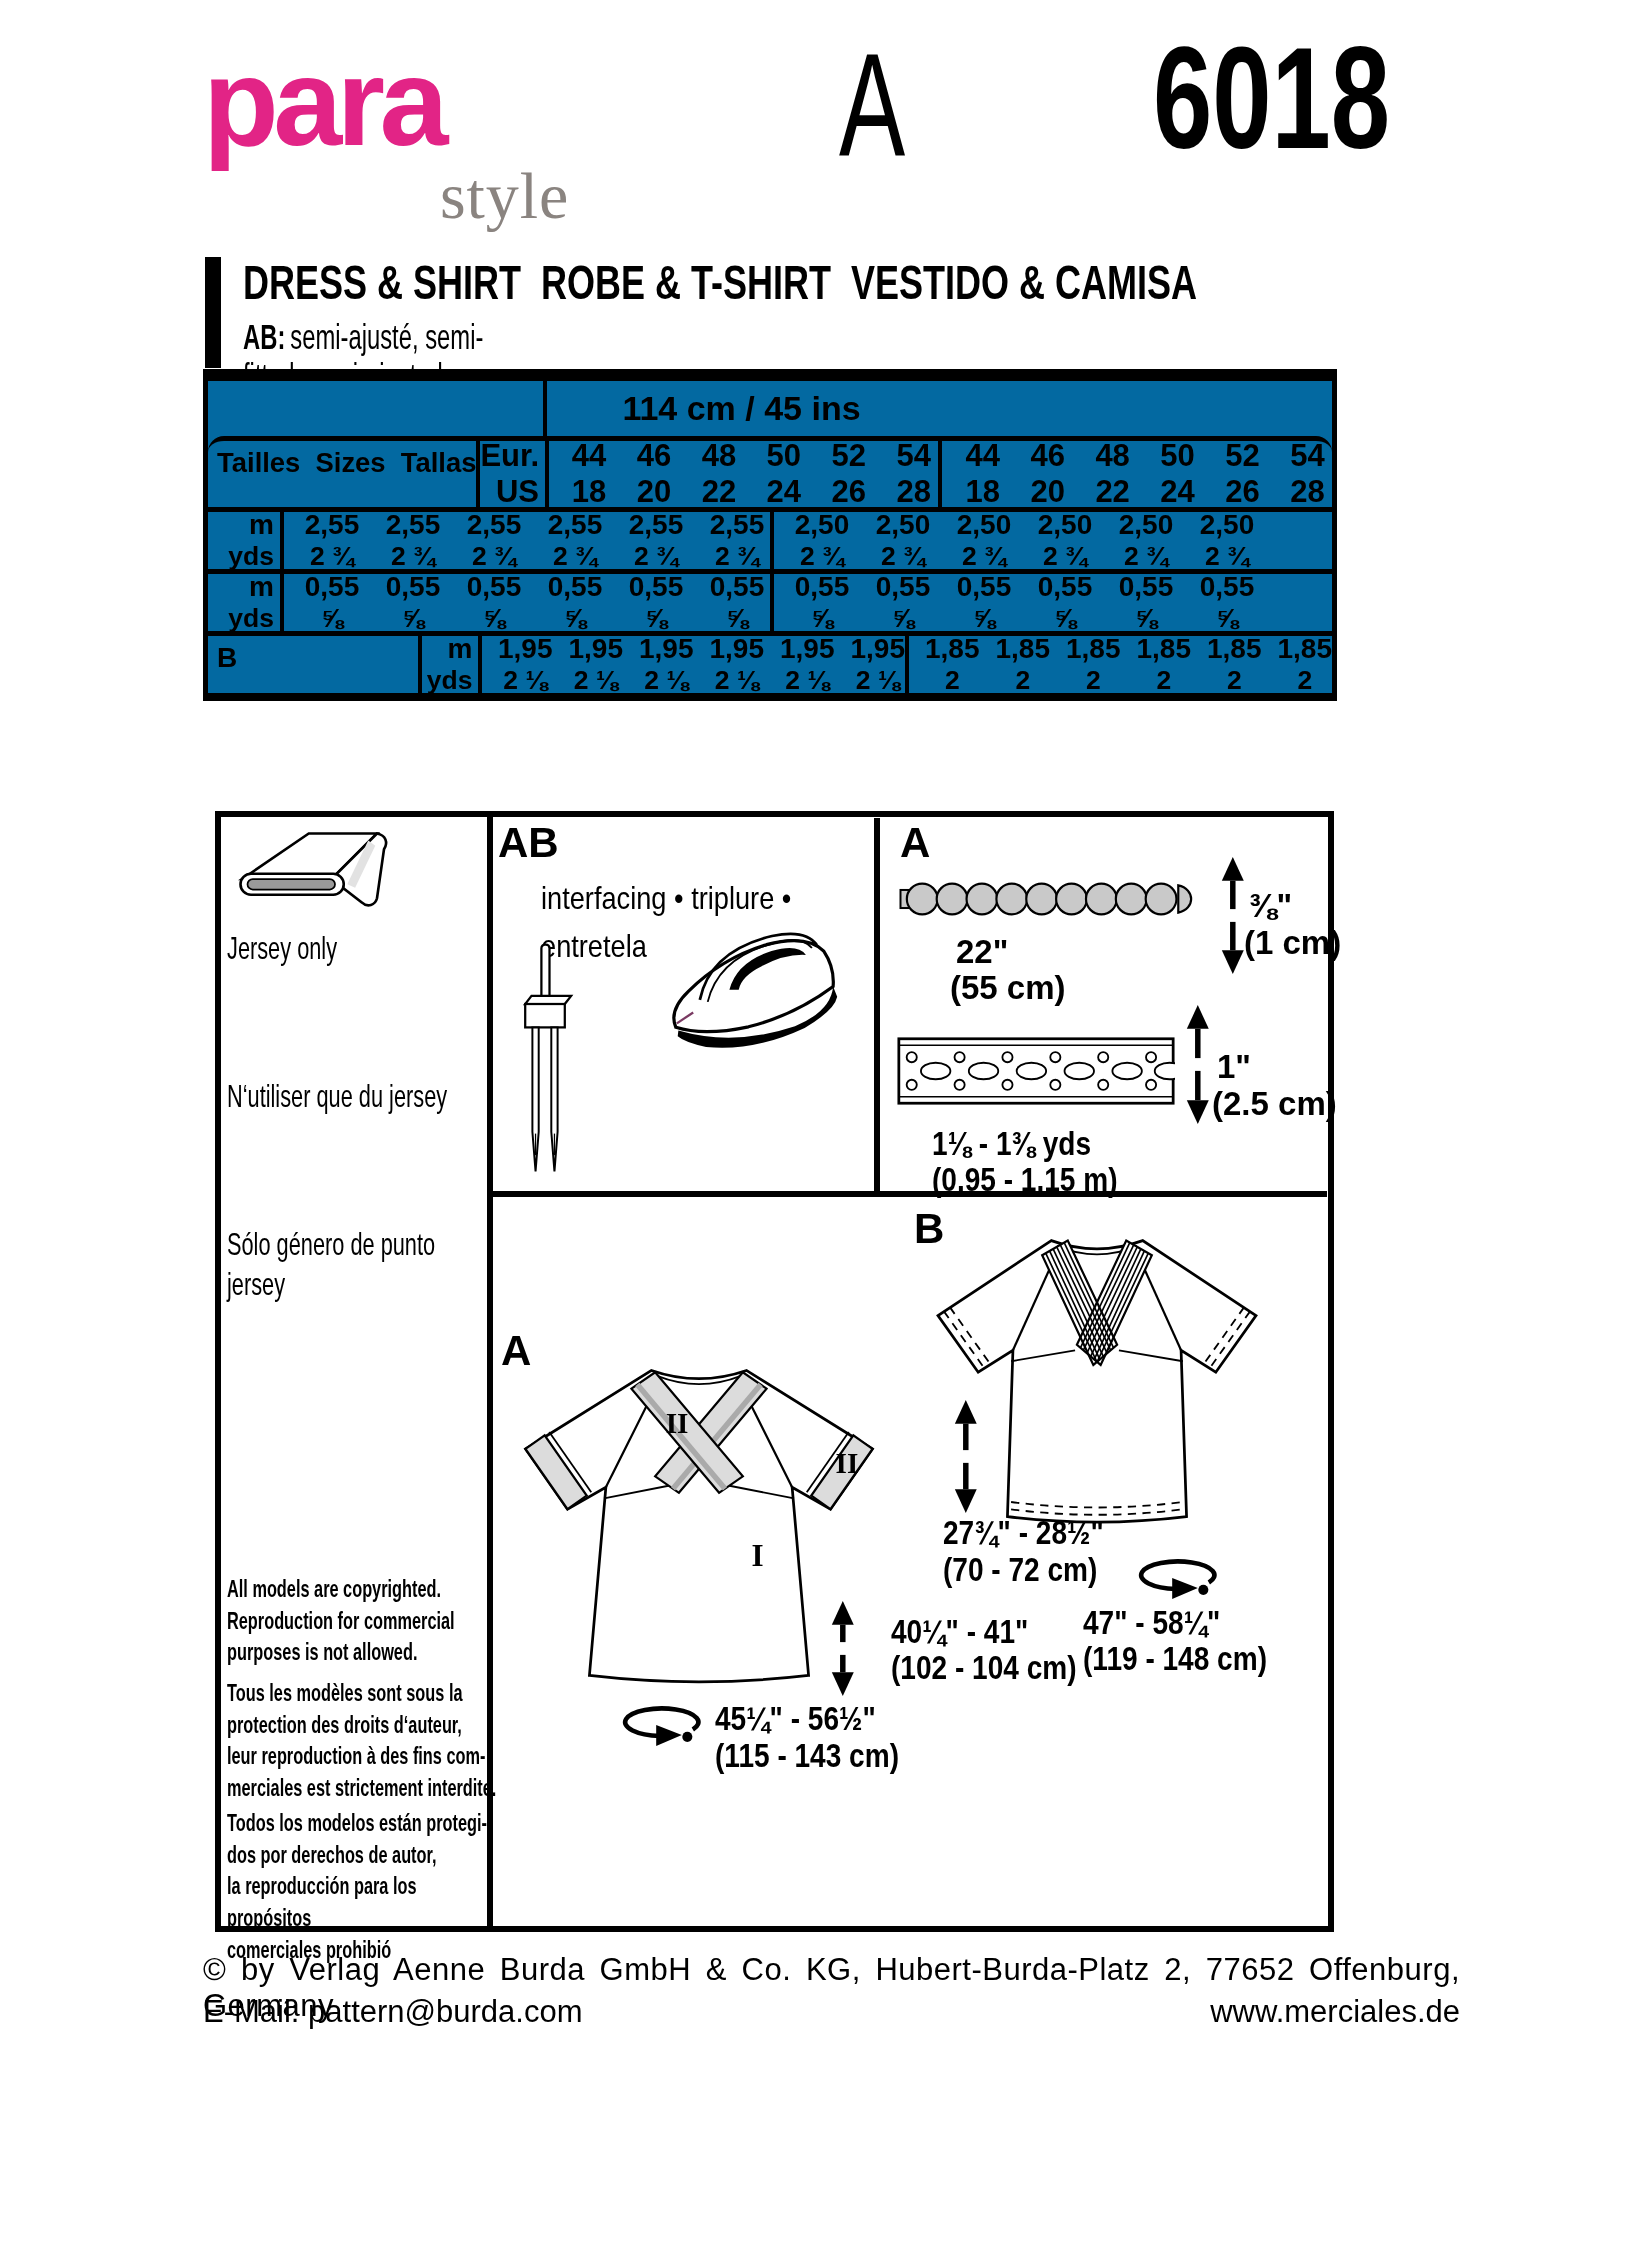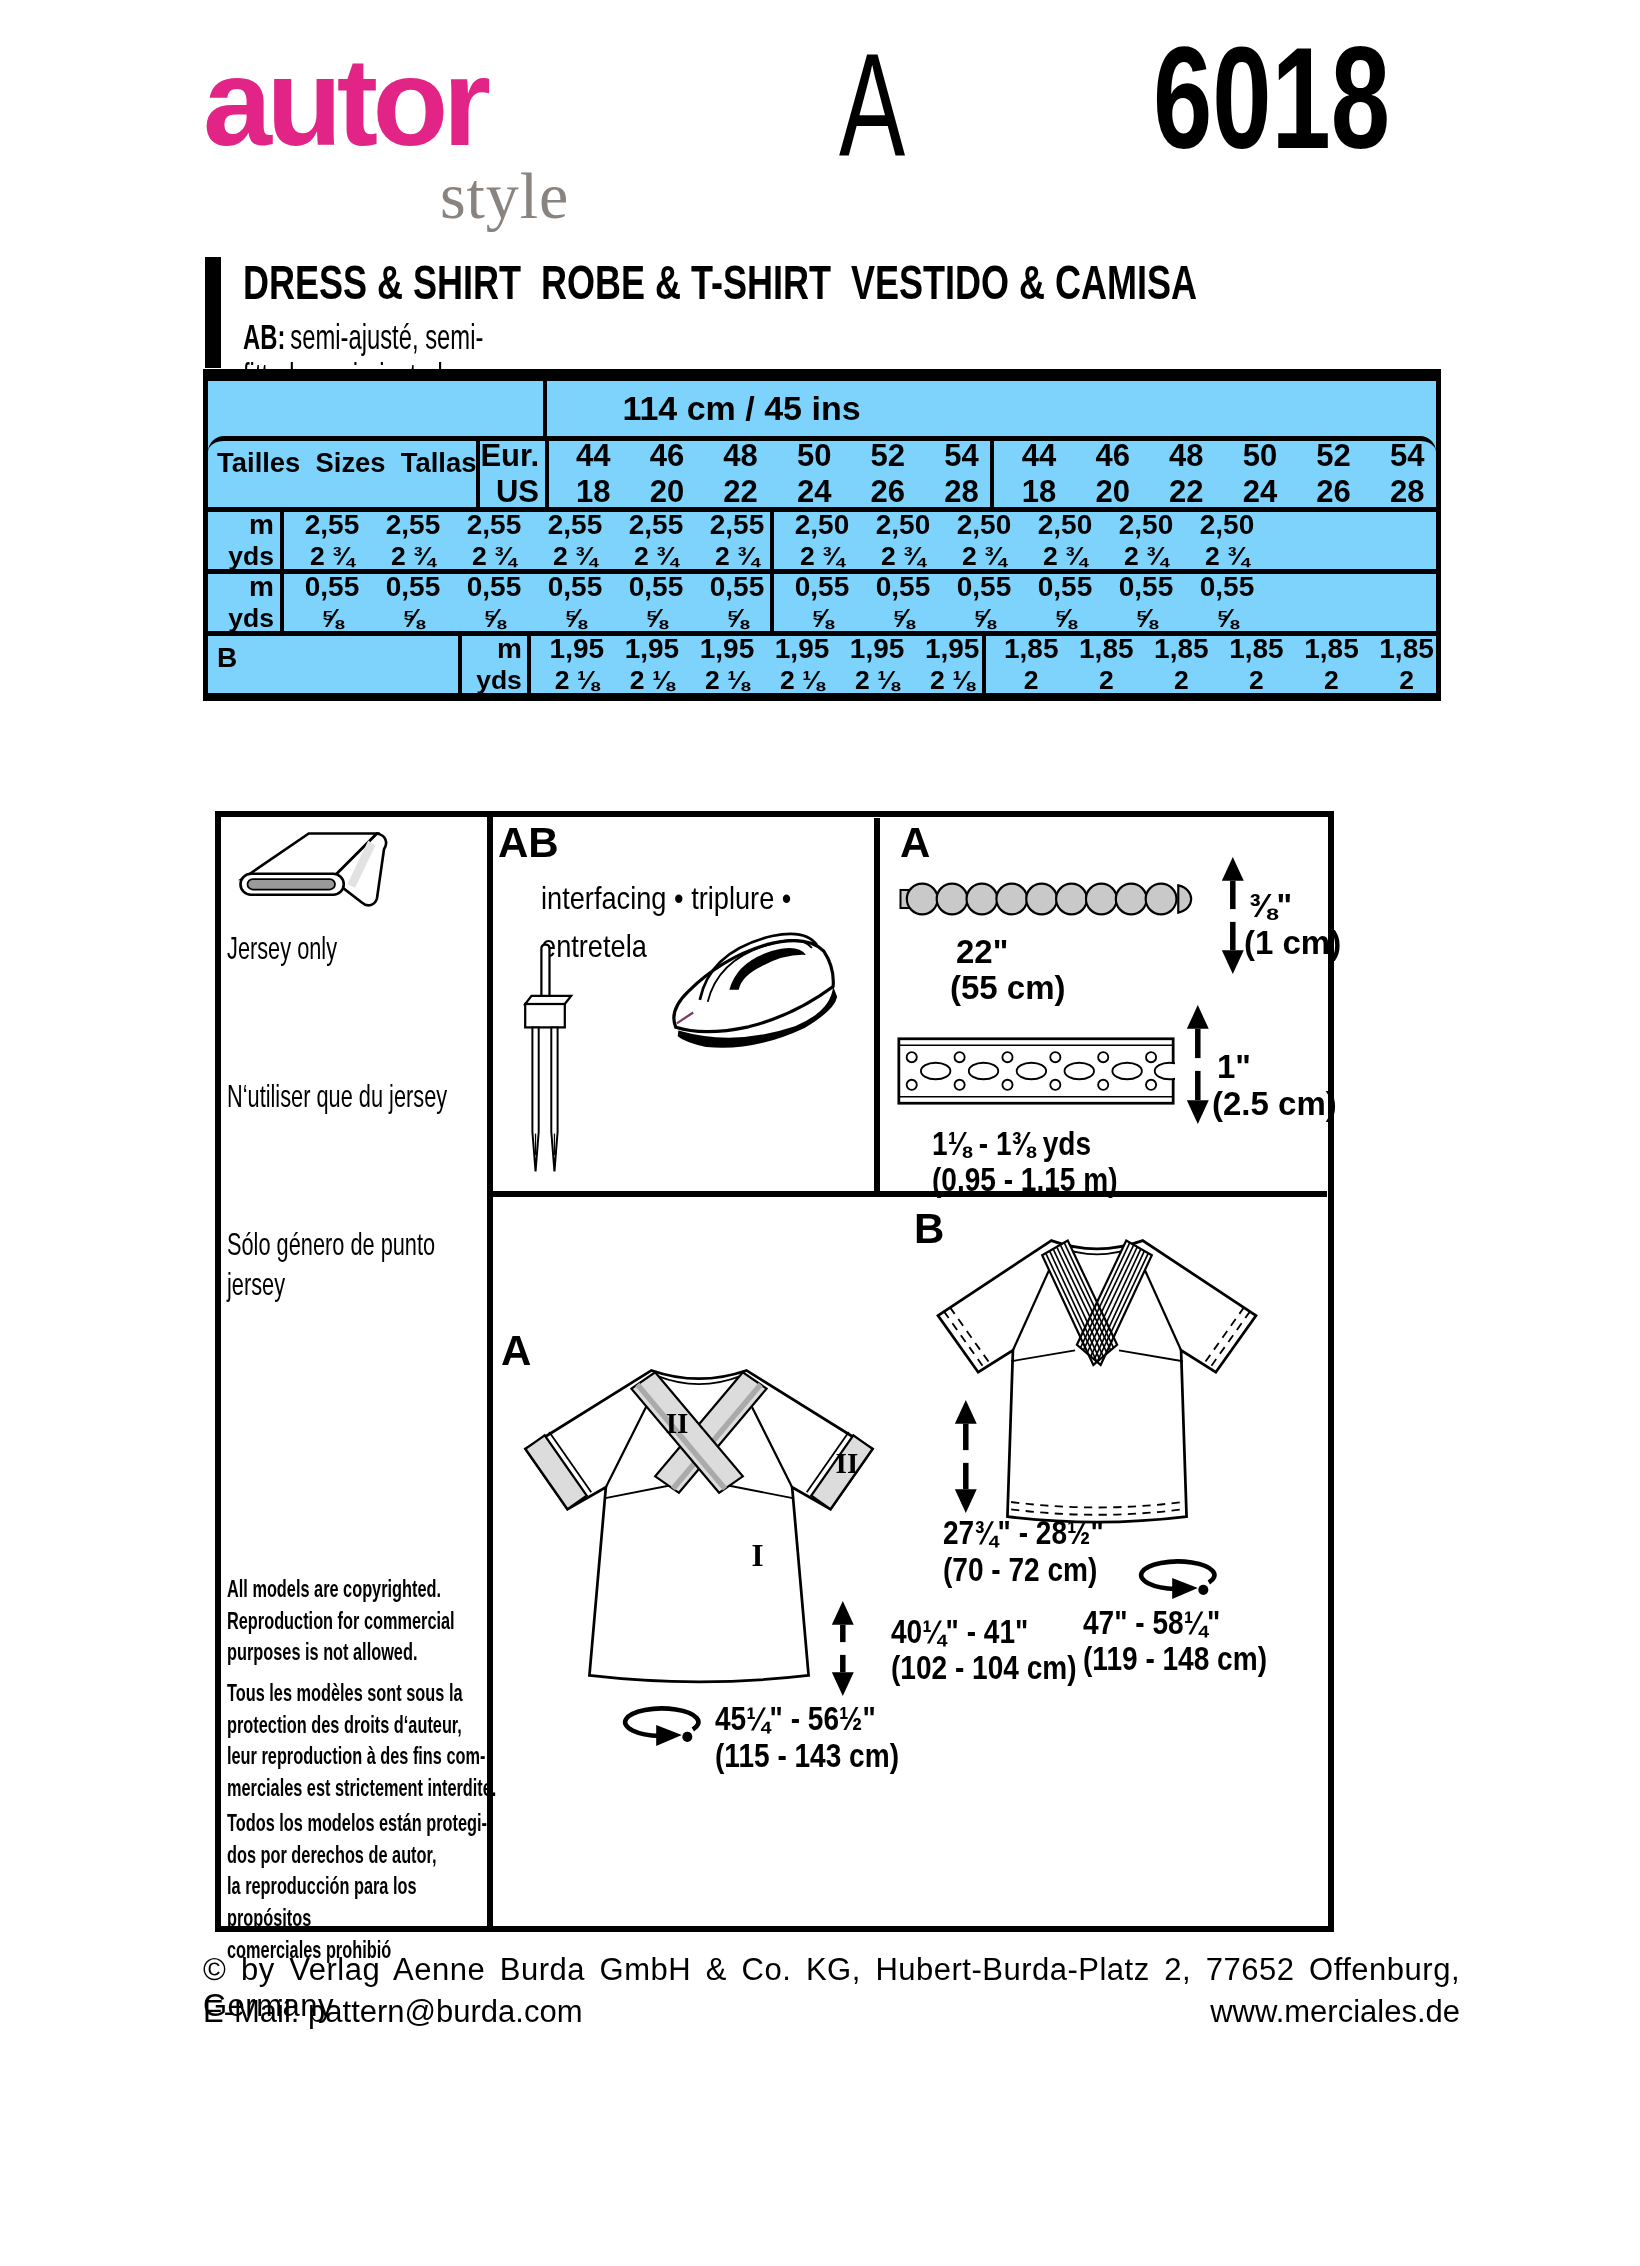--- a/index.html
+++ b/index.html
@@ -23,23 +23,23 @@
   .pattern-number { left:1153px; top:27.4px; font-size:144px; font-weight:bold; line-height:1; transform:scaleX(0.74); transform-origin:0 0; }
 
   
   .title-bar { left:205px; top:257px; width:15.5px; height:111px; background:#000; }
   .title-main { left:243px; top:259px; font-size:48px; font-weight:bold; line-height:1; }
   .title-fit { left:243px; top:318px; font-size:35px; line-height:1.1; }
   .title-fit b { margin-right:7.3px; }
 
   
   .ytable {
-    left:203px; top:369px; width:1238px;
+    left:203px; top:369px; width:1134px;
     border:5.5px solid #000; border-top-width:12px; border-bottom-width:8.2px;
-    background:#7dd3fc;
+    background:#0369a1;
   }
   .trow { display:flex; border-top:5.5px solid #000; }
   .trow.r1 { border-top:none; height:55px; }
   .trow.r2 { height:71px;border-radius:16px; }
   .trow.dr { height:62px; }
   .tc { box-sizing:content-box; display:flex; flex-direction:column; justify-content:center; }
   .tc.spacer { width:335px; }
   .tc.wh { width:389px; border-left:4.6px solid #000; align-items:center; justify-content:center;
            font-size:34px; font-weight:bold; }
   .tc.lbl { width:265px; border-right:4.6px solid #000; padding:5.5px 0 0 9.1px; justify-content:flex-start;
@@ -71,21 +71,21 @@
   
   .footer-1 { left:203px; top:1952px; width:1257px; font-size:31px;
               text-align:justify; text-align-last:justify; letter-spacing:0.5px; }
   .footer-2 { left:203px; top:1994px; width:1257px; font-size:31px; display:flex; justify-content:space-between; }
 
   svg { display:block; }
 </style>
 </head>
 <body>
 
-<div class="abs brand" style="color: rgb(226, 36, 134);">autor</div>
+<div class="abs brand" style="color: rgb(226, 36, 134);">para</div>
 <div class="abs brand-sub" style="color: rgb(138, 132, 128);">style</div>
 <div class="abs view-letter">A</div>
 <div class="abs pattern-number">6018</div>
 
 <div class="abs title-bar"></div>
 <div class="abs title-main pre condX75">DRESS &amp; SHIRT  ROBE &amp; T-SHIRT  VESTIDO &amp; CAMISA</div>
 <div class="abs title-fit condX"><b>AB:</b><span>semi-ajusté, semi-fitted, semi-ajustado</span></div>
 
 <div class="abs ytable">
     <div class="trow r1">

